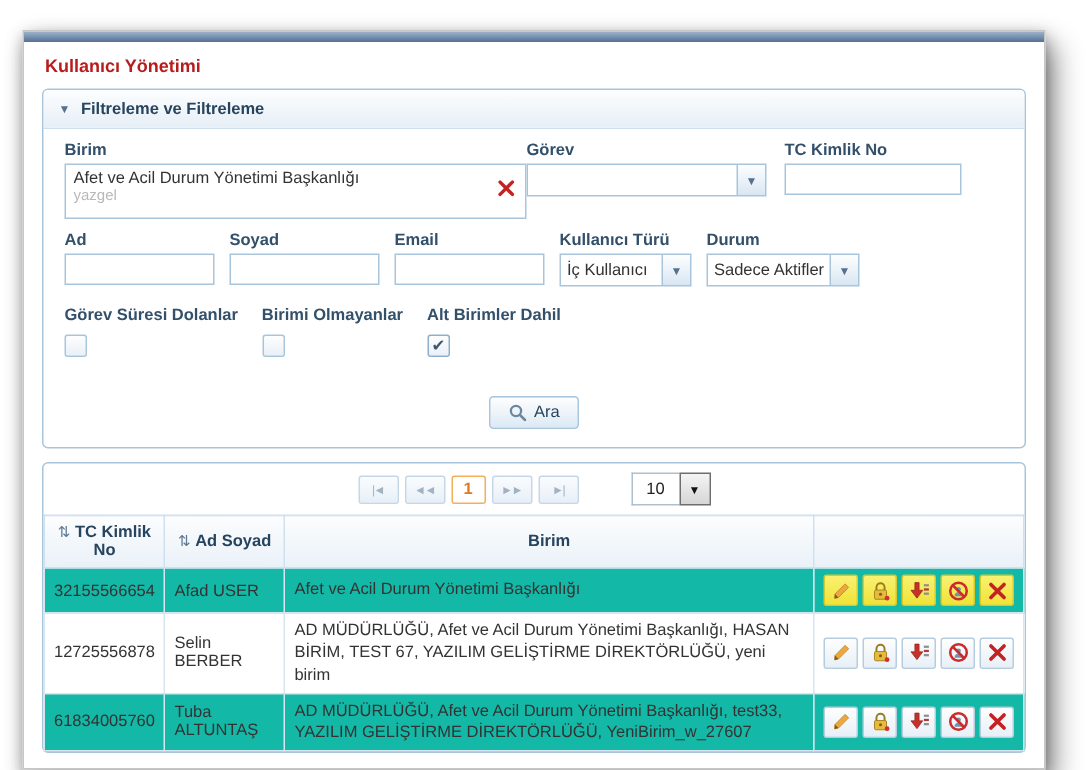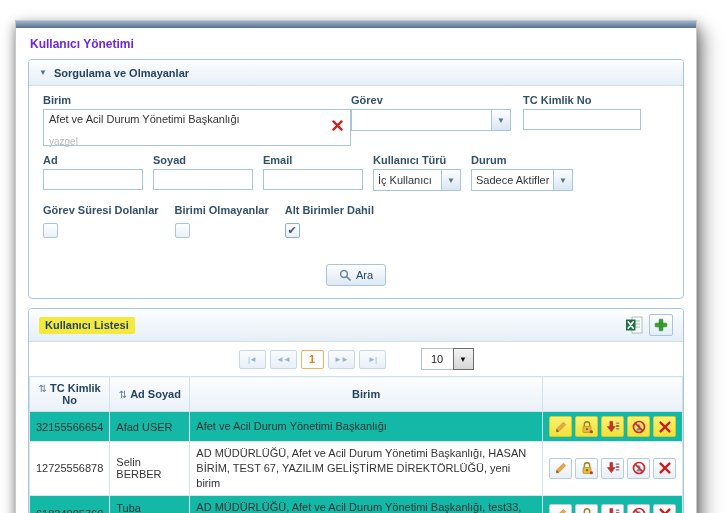--- a/index.html
+++ b/index.html
@@ -4,40 +4,40 @@
 <style>
   * { box-sizing: border-box; margin: 0; padding: 0; }
   html,body { width:726px; height:513px; background:#fff; overflow:hidden;
     font-family:"Liberation Sans", sans-serif; }
   .window { position:absolute; left:15px; top:20px; width:682px;
     background:#fff; border:1px solid #c6c6c6;
     box-shadow:6px 10px 18px rgba(0,0,0,.45), 0 4px 10px rgba(0,0,0,.35);
     padding-bottom:10px; }
   .topstrip { height:7px;
     background:linear-gradient(180deg,#9fb4ca 0%,#7c96b4 45%,#566f90 100%); }
-  .win-title { padding:9px 14px 8px; font-size:12px; font-weight:bold; color:#6d28d9; }
+  .win-title { padding:9px 14px 8px; font-size:12px; font-weight:bold; color:#b91c1c; }
 
   .panel { border:1px solid #a8c5dc; border-radius:4px; margin:0 12px; background:#fff; }
   .panel + .panel { margin-top:9px; }
   .panel-header { display:flex; align-items:center; gap:7px; padding:5px 10px;
     background:linear-gradient(#fdfeff,#e6eef6); border-bottom:1px solid #cfdeeb;
     border-radius:3px 3px 0 0; color:#27445f; font-weight:bold; font-size:11px; min-height:26px; }
   .collapse-arrow { font-size:8px; color:#55718d; }
 
   .fields { padding:8px 14px 0; }
   .frow { display:flex; align-items:flex-start; }
   .frow2 { margin-top:8px; }
   .fgroup { display:flex; flex-direction:column; }
   .flabel { font-size:11px; font-weight:bold; color:#33506b; margin-bottom:3px; white-space:nowrap; }
   .tinput { border:1px solid #a8c5dc; height:21px; font-size:11px; padding:0 4px;
     color:#333; background:#fff; width:100%; outline:none; }
 
   .birim-box { position:relative; width:100%; height:37px; border:1px solid #a8c5dc; background:#fff; padding:3px 24px 0 5px; }
   .birim-value { font-size:11px; color:#333; white-space:nowrap; overflow:hidden; }
-  .birim-watermark { font-size:10px; color:#b9b9b9; margin-top:11px; }
+  .birim-watermark { font-size:10px; color:#b9b9b9; margin-top:0; }
   .clear-x { position:absolute; right:6px; top:9px; width:13px; height:13px; cursor:pointer; }
 
   .combo { display:flex; border:1px solid #a8c5dc; background:#fff; height:22px; align-items:stretch; width:100%; }
   .combo .val { flex:1; font-size:11px; padding:4px 4px 0; color:#333; white-space:nowrap; overflow:hidden; }
   .combo .btn { width:19px; border-left:1px solid #a8c5dc;
     background:linear-gradient(#fdfeff,#d9e6f2); display:flex; align-items:center;
     justify-content:center; color:#55718d; font-size:8px; cursor:pointer; }
 
   .cbrow { display:flex; gap:16px; margin-top:13px; padding:0 14px; }
   .cbgroup { display:flex; flex-direction:column; gap:4px; }
@@ -142,21 +142,21 @@
   </defs>
 </svg>
 
 <div class="window">
   <div class="topstrip"></div>
   <div class="win-title">Kullanıcı Yönetimi</div>
 
   <div class="panel">
     <div class="panel-header">
       <span class="collapse-arrow">▼</span>
-      <span>Sorgulama ve Olmayanlar</span>
+      <span>Filtreleme ve Filtreleme</span>
     </div>
 
     <div class="fields">
       <div class="frow">
         <div class="fgroup" style="width:308px">
           <span class="flabel">Birim</span>
           <div class="birim-box">
             <div class="birim-value">Afet ve Acil Durum Yönetimi Başkanlığı</div>
             <div class="birim-watermark">yazgel</div>
             <svg class="clear-x" viewBox="0 0 13.5 13.5">
@@ -232,35 +232,20 @@
       <button class="btn-ara">
         <svg width="12" height="12" viewBox="0 0 12 12">
             <use href="#ic-mag"></use>
           </svg>
         <span>Ara</span>
       </button>
     </div>
   </div>
 
   <div class="panel">
-    <div class="panel-header">
-      <span class="hdr-title-hl">Kullanıcı Listesi</span>
-      <span class="hdr-icons">
-        <span class="excel-link">
-          <svg width="18" height="18" viewBox="0 0 18 18">
-              <use href="#ic-excel"></use>
-            </svg>
-        </span>
-        <span class="icon-btn">
-          <svg width="14" height="14" viewBox="0 0 18 18">
-              <use href="#ic-plus"></use>
-            </svg>
-        </span>
-      </span>
-    </div>
 
     <div class="pgbar">
       <span class="pgbtn">|◄</span>
       <span class="pgbtn">◄◄</span>
       <span class="pgbtn active">1</span>
       <span class="pgbtn">►►</span>
       <span class="pgbtn">►|</span>
       <span class="pgsize">
         <span class="v">10</span>
         <span class="b">▼</span>

